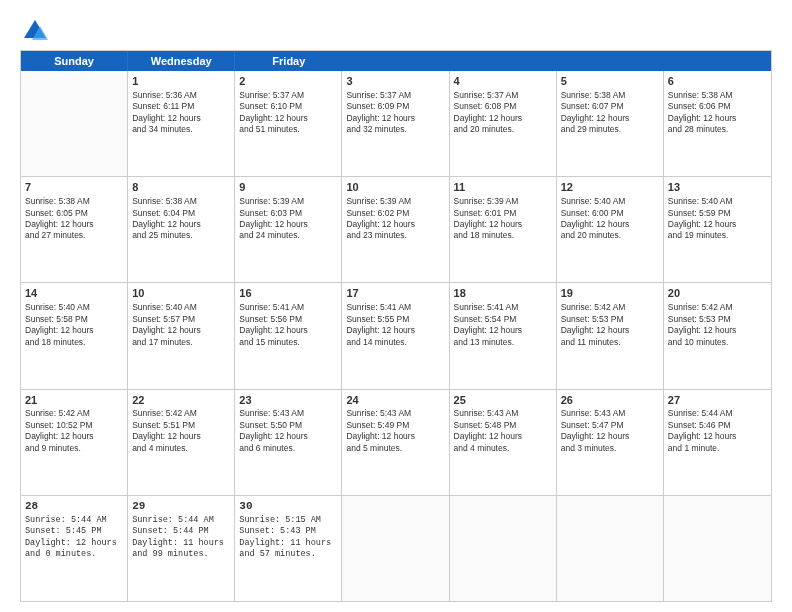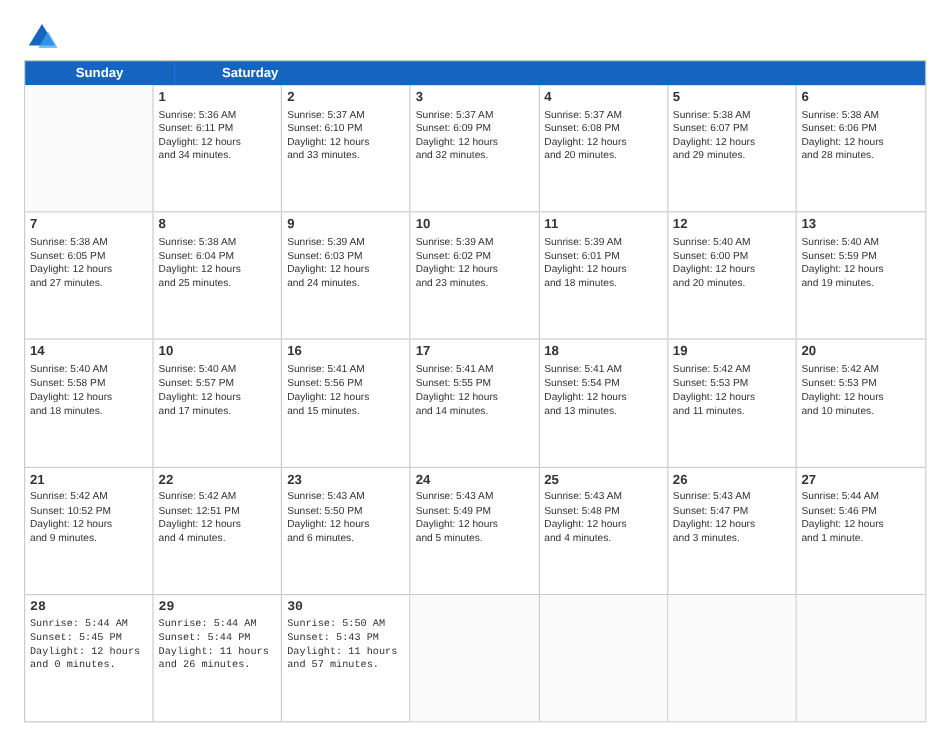--- a/index.html
+++ b/index.html
@@ -62,21 +62,21 @@
       margin-top: 2px;
     }
     .calendar {
       flex: 1;
       display: flex;
       flex-direction: column;
       border: 1px solid #ccc;
     }
     .cal-header {
       display: grid;
-      grid-template-columns: repeat(6, 1fr);
+      grid-template-columns: repeat(7, 1fr);
       background: #1565c0;
     }
     .cal-header-cell {
       color: #fff;
       font-size: 11px;
       font-weight: bold;
       text-align: center;
       padding: 4px 2px;
       border-right: 1px solid #1976d2;
     }
@@ -133,38 +133,39 @@
     </div>
     <div class="title-block">
       <div class="month-title"></div>
       <div class="subtitle"></div>
     </div>
   </div>
 
   <div class="calendar">
     <div class="cal-header">
     <div class="cal-header-cell">Sunday</div>
-        <div class="cal-header-cell">Saturday</div>
+        <div class="cal-header-cell">Wednesday</div>
+        <div class="cal-header-cell">Friday</div>
       </div>
     <div class="cal-body">
     <div class="cal-row">
           <div class="cal-cell empty"></div>
           <div class="cal-cell">
             <span class="day-num">1</span>
             <div class="cell-text">Sunrise: 5:36 AM</div>
             <div class="cell-text">Sunset: 6:11 PM</div>
             <div class="cell-text">Daylight: 12 hours</div>
             <div class="cell-text">and 34 minutes.</div>
           </div>
           <div class="cal-cell">
             <span class="day-num">2</span>
             <div class="cell-text">Sunrise: 5:37 AM</div>
             <div class="cell-text">Sunset: 6:10 PM</div>
             <div class="cell-text">Daylight: 12 hours</div>
-            <div class="cell-text">and 33 minutes.</div>
+            <div class="cell-text">and 51 minutes.</div>
           </div>
           <div class="cal-cell">
             <span class="day-num">3</span>
             <div class="cell-text">Sunrise: 5:37 AM</div>
             <div class="cell-text">Sunset: 6:09 PM</div>
             <div class="cell-text">Daylight: 12 hours</div>
             <div class="cell-text">and 32 minutes.</div>
           </div>
           <div class="cal-cell">
             <span class="day-num">4</span>
@@ -294,21 +295,21 @@
           <div class="cal-cell">
             <span class="day-num">21</span>
             <div class="cell-text">Sunrise: 5:42 AM</div>
             <div class="cell-text">Sunset: 10:52 PM</div>
             <div class="cell-text">Daylight: 12 hours</div>
             <div class="cell-text">and 9 minutes.</div>
           </div>
           <div class="cal-cell">
             <span class="day-num">22</span>
             <div class="cell-text">Sunrise: 5:42 AM</div>
-            <div class="cell-text">Sunset: 12:51 PM</div>
+            <div class="cell-text">Sunset: 5:51 PM</div>
             <div class="cell-text">Daylight: 12 hours</div>
             <div class="cell-text">and 4 minutes.</div>
           </div>
           <div class="cal-cell">
             <span class="day-num">23</span>
             <div class="cell-text">Sunrise: 5:43 AM</div>
             <div class="cell-text">Sunset: 5:50 PM</div>
             <div class="cell-text">Daylight: 12 hours</div>
             <div class="cell-text">and 6 minutes.</div>
           </div>
@@ -347,25 +348,25 @@
             <div class="cell-text">Sunrise: 5:44 AM</div>
             <div class="cell-text">Sunset: 5:45 PM</div>
             <div class="cell-text">Daylight: 12 hours</div>
             <div class="cell-text">and 0 minutes.</div>
           </div>
           <div class="cal-cell">
             <span class="day-num">29</span>
             <div class="cell-text">Sunrise: 5:44 AM</div>
             <div class="cell-text">Sunset: 5:44 PM</div>
             <div class="cell-text">Daylight: 11 hours</div>
-            <div class="cell-text">and 26 minutes.</div>
+            <div class="cell-text">and 99 minutes.</div>
           </div>
           <div class="cal-cell">
             <span class="day-num">30</span>
-            <div class="cell-text">Sunrise: 5:50 AM</div>
+            <div class="cell-text">Sunrise: 5:15 AM</div>
             <div class="cell-text">Sunset: 5:43 PM</div>
             <div class="cell-text">Daylight: 11 hours</div>
             <div class="cell-text">and 57 minutes.</div>
           </div>
           <div class="cal-cell empty"></div>
           <div class="cal-cell empty"></div>
           <div class="cal-cell empty"></div>
           <div class="cal-cell empty"></div>
         </div>
       </div>

